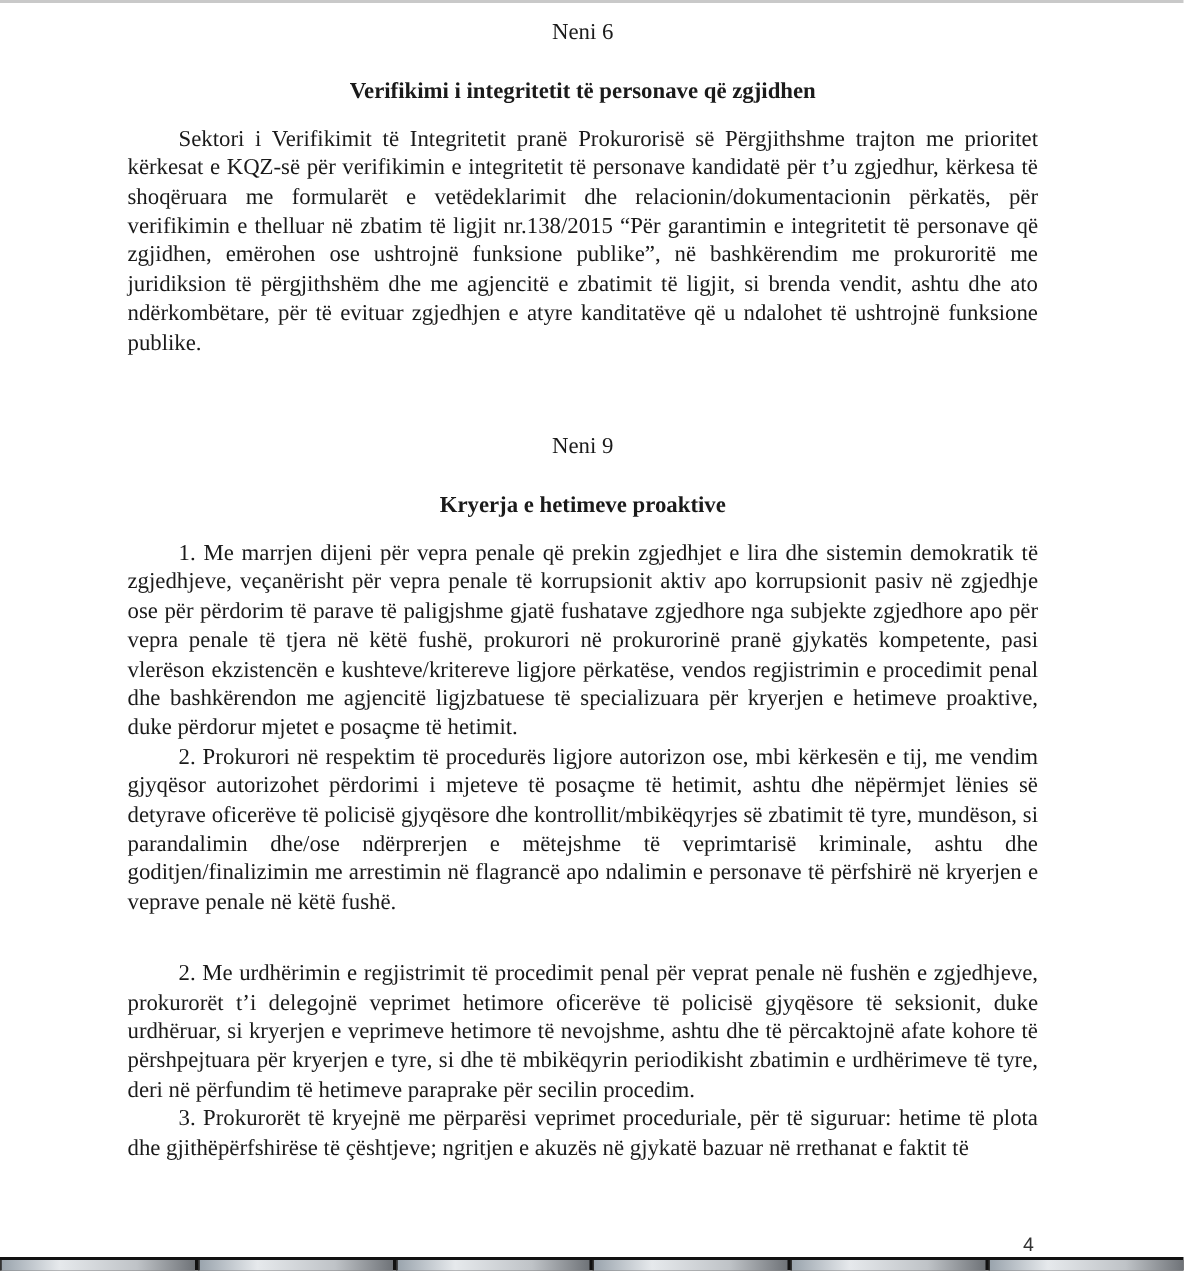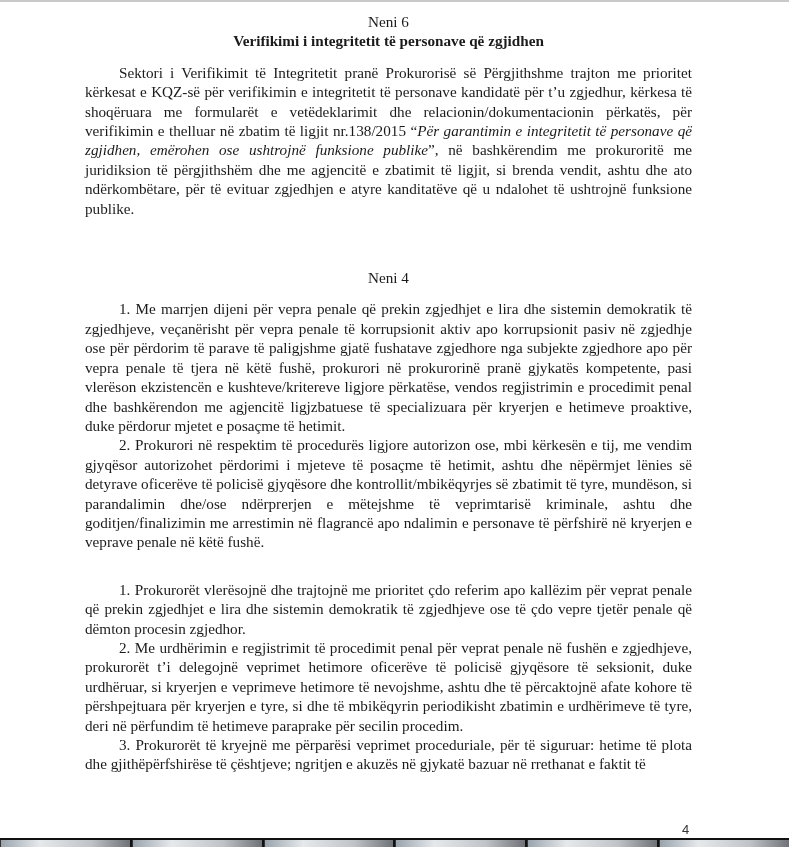--- a/index.html
+++ b/index.html
@@ -30,30 +30,30 @@
     .content {
       position: absolute;
       left: 85px;
       top: 12px;
       width: 607px;
       font-size: 15.2px;
       line-height: 19.4px;
     }
     .center { text-align: center; }
     .neni { font-weight: normal; }
-    .bold { font-weight: bold; }
+    .bold { font-weight: bold; margin-top: 20px; }
     .para {
       text-align: justify;
       text-indent: 34px;
       margin: 0;
     }
     .gap-sm { height: 12px; }
     .gap-md { height: 16px; }
     .gap-lg { height: 34px; }
-    .italic { font-style: italic; }
+    .italic { }
     .page-number {
       position: absolute;
       left: 682px;
       top: 822px;
       font-size: 13px;
       font-family: "Liberation Sans", sans-serif;
       color: #333;
     }
     .taskbar {
       position: absolute;
@@ -85,29 +85,29 @@
 
     <div class="center neni">Neni 6</div>
     <div class="center bold">Verifikimi i integritetit të personave që zgjidhen</div>
     <div class="gap-sm"></div>
     <p class="para"><span>Sektori i Verifikimit të Integritetit pranë Prokurorisë së Përgjithshme trajton me prioritet kërkesat e KQZ-së për verifikimin e integritetit të personave kandidatë për t’u zgjedhur, kërkesa të shoqëruara me formularët e vetëdeklarimit dhe relacionin/dokumentacionin përkatës, për verifikimin e thelluar në zbatim të ligjit nr.138/2015 “</span><span class="italic">Për garantimin e integritetit të personave që zgjidhen, emërohen ose ushtrojnë funksione publike</span><span>”, në bashkërendim me prokuroritë me juridiksion të përgjithshëm dhe me agjencitë e zbatimit të ligjit, si brenda vendit, ashtu dhe ato ndërkombëtare, për të evituar zgjedhjen e atyre kanditatëve që u ndalohet të ushtrojnë funksione publike.</span></p>
 
     <div class="gap-lg"></div>
 
     <div class="gap-md"></div>
 
-    <div class="center neni">Neni 4</div>
+    <div class="center neni">Neni 9</div>
+    <div class="center bold">Kryerja e hetimeve proaktive</div>
     <div class="gap-sm"></div>
     <p class="para">1. Me marrjen dijeni për vepra penale që prekin zgjedhjet e lira dhe sistemin demokratik të zgjedhjeve, veçanërisht për vepra penale të korrupsionit aktiv apo korrupsionit pasiv në zgjedhje ose për përdorim të parave të paligjshme gjatë fushatave zgjedhore nga subjekte zgjedhore apo për vepra penale të tjera në këtë fushë, prokurori në prokurorinë pranë gjykatës kompetente, pasi vlerëson ekzistencën e kushteve/kritereve ligjore përkatëse, vendos regjistrimin e procedimit penal dhe bashkërendon me agjencitë ligjzbatuese të specializuara për kryerjen e hetimeve proaktive, duke përdorur mjetet e posaçme të hetimit.</p>
     <p class="para">2. Prokurori në respektim të procedurës ligjore autorizon ose, mbi kërkesën e tij, me vendim gjyqësor autorizohet përdorimi i mjeteve të posaçme të hetimit, ashtu dhe nëpërmjet lënies së detyrave oficerëve të policisë gjyqësore dhe kontrollit/mbikëqyrjes së zbatimit të tyre, mundëson, si parandalimin dhe/ose ndërprerjen e mëtejshme të veprimtarisë kriminale, ashtu dhe goditjen/finalizimin me arrestimin në flagrancë apo ndalimin e personave të përfshirë në kryerjen e veprave penale në këtë fushë.</p>
 
     <div class="gap-md"></div>
 
     <div class="gap-sm"></div>
-    <p class="para">1. Prokurorët vlerësojnë dhe trajtojnë me prioritet çdo referim apo kallëzim për veprat penale që prekin zgjedhjet e lira dhe sistemin demokratik të zgjedhjeve ose të çdo vepre tjetër penale që dëmton procesin zgjedhor.</p>
     <p class="para">2. Me urdhërimin e regjistrimit të procedimit penal për veprat penale në fushën e zgjedhjeve, prokurorët t’i delegojnë veprimet hetimore oficerëve të policisë gjyqësore të seksionit, duke urdhëruar, si kryerjen e veprimeve hetimore të nevojshme, ashtu dhe të përcaktojnë afate kohore të përshpejtuara për kryerjen e tyre, si dhe të mbikëqyrin  periodikisht zbatimin e urdhërimeve të tyre, deri në përfundim të hetimeve paraprake për secilin procedim.</p>
     <p class="para">3. Prokurorët të kryejnë me përparësi veprimet proceduriale, për të siguruar: hetime të plota dhe gjithëpërfshirëse të çështjeve; ngritjen e akuzës në gjykatë bazuar në rrethanat e faktit të</p>
   </div>
 
   <div class="page-number">4</div>
 </div>
 
 <div class="taskbar">
   <div class="task-btn"></div>
   <div class="task-btn"></div>

